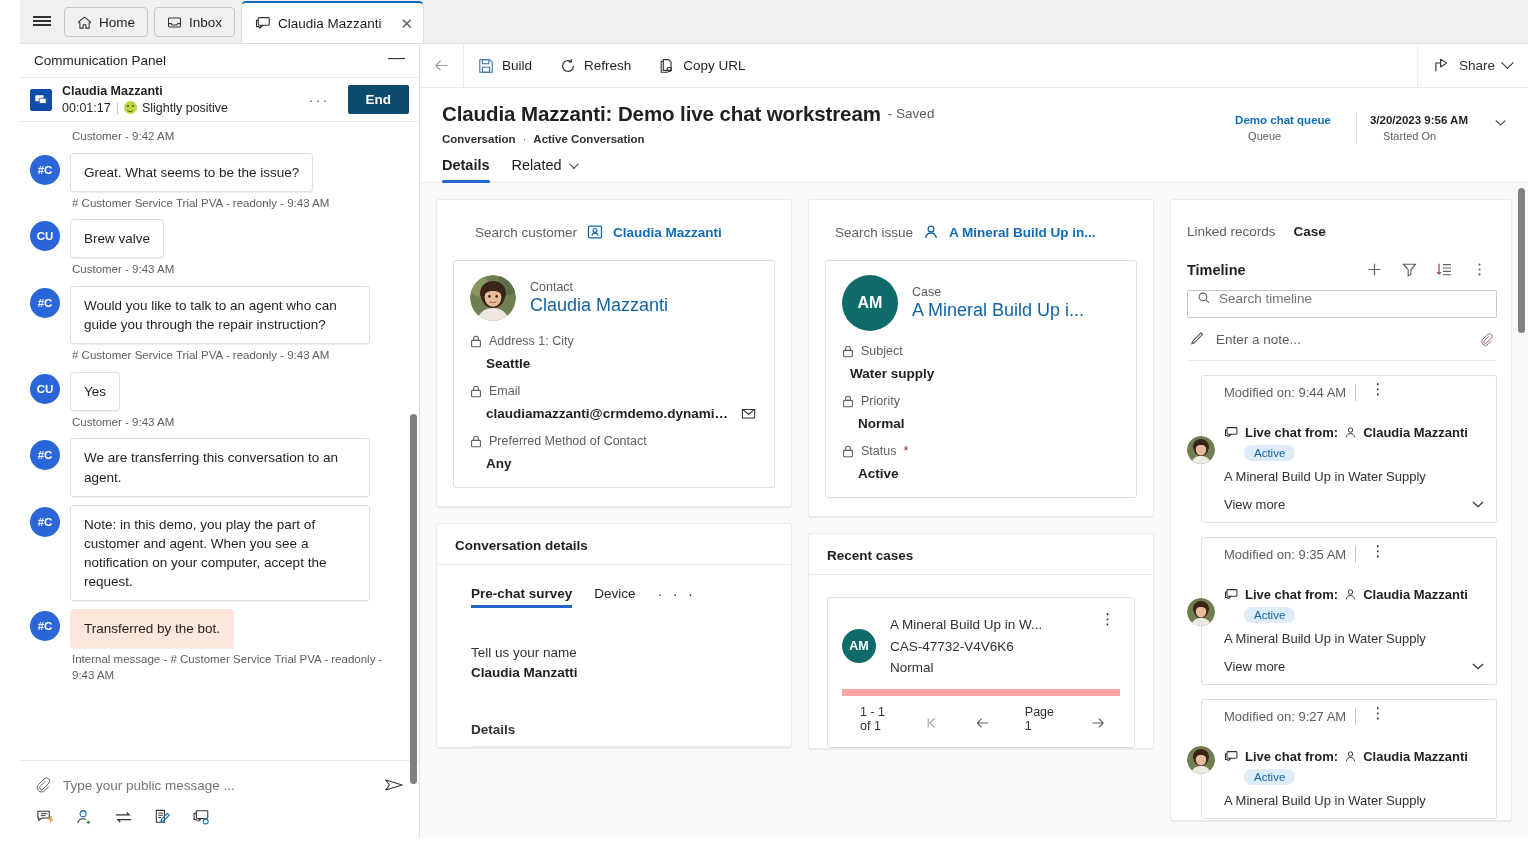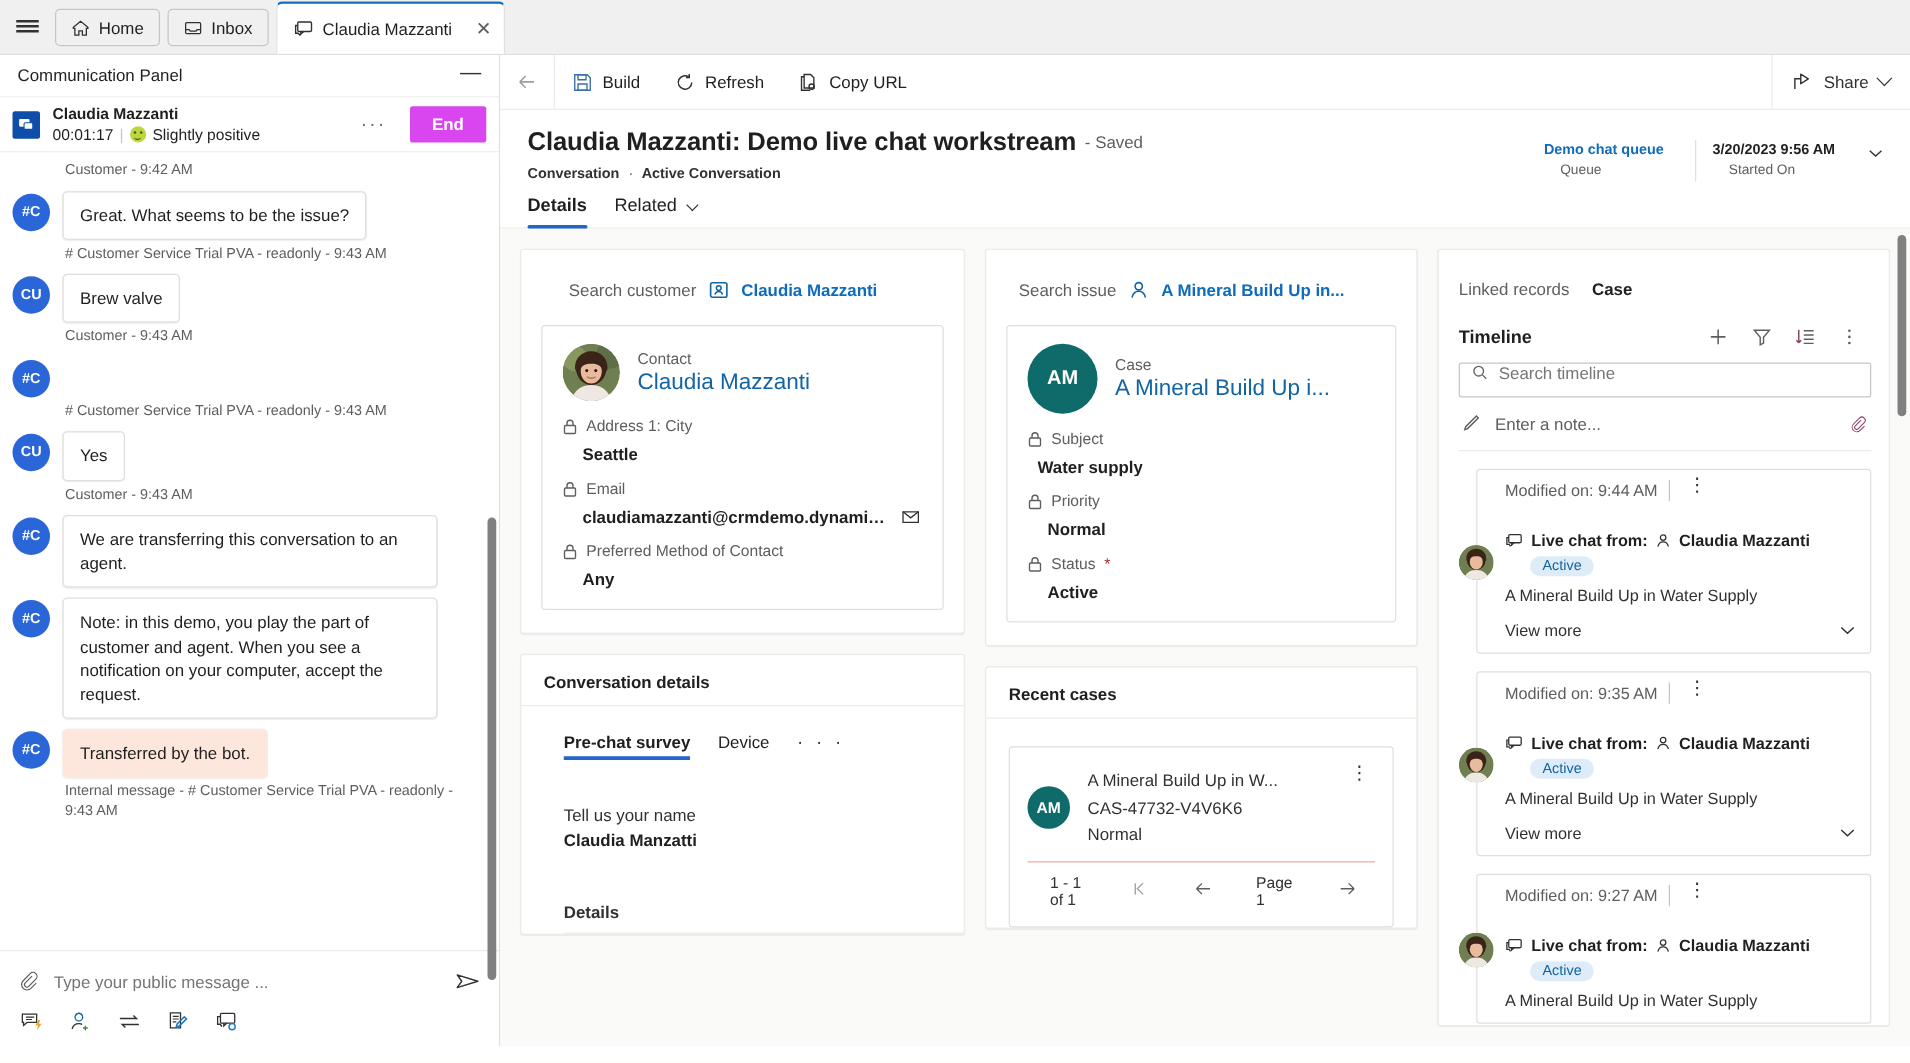--- a/index.html
+++ b/index.html
@@ -3,21 +3,21 @@
 <meta charset="utf-8">
 <style>
   * { box-sizing: border-box; margin:0; padding:0; }
   html,body { width:1528px; height:850px; overflow:hidden; }
   body {
     font-family: "Liberation Sans", sans-serif;
     font-size: 13px;
     color: #323130;
     background: #ffffff;
   }
-  .app { width:1528px; height:837px; position:relative; display:flex; flex-direction:column; }
+  .app { width:1528px; height:837px; position:relative; display:flex; flex-direction:column;padding-left:20px; }
 
   
   .tabbar {
     height:44px; background:#f0f0f0; display:flex; align-items:flex-end;
     border-bottom:1px solid #e1dfdd; flex:0 0 44px; position:relative;
   }
   .hamburger { width:44px; height:44px; display:flex; align-items:center; justify-content:center; cursor:pointer; }
   .hamburger .bar { width:18px; height:1.6px; background:#323130; margin:2.3px 0; display:block; }
   .tabs { display:flex; align-items:flex-end; height:44px; }
   .tab {
@@ -53,21 +53,21 @@
   }
   .chat-sq { width:22px; height:22px; background:#0f4ea8; border-radius:2px; display:flex; align-items:center; justify-content:center; flex:0 0 22px;}
   .conv-meta { flex:1; min-width:0; line-height:1.32; }
   .conv-name { font-size:12.5px; font-weight:700; color:#201f1e; }
   .conv-sub { font-size:12.5px; color:#201f1e; display:flex; align-items:center; gap:5px; }
   .conv-sub .sep { color:#c8c6c4; }
   .smiley { width:13px; height:13px; border-radius:50%; background:#bcd63e; position:relative; display:inline-block; flex:0 0 13px;}
   .smiley:before { content:""; position:absolute; left:3px; top:4px; width:1.8px; height:1.8px; background:#4a5a00; border-radius:50%; box-shadow:5px 0 0 #4a5a00;}
   .smiley:after { content:""; position:absolute; left:3.5px; top:7px; width:6px; height:3px; border-bottom:1.5px solid #4a5a00; border-radius:0 0 6px 6px;}
   .dots3 { letter-spacing:2px; color:#605e5c; font-size:15px; padding:0 8px; cursor:pointer;}
-  .end-btn { background:#d946ef; color:#fff; font-size:13.5px; font-weight:700; border:none;
+  .end-btn { background:#0c4a6e; color:#fff; font-size:13.5px; font-weight:700; border:none;
              padding:7px 18px; border-radius:2px; cursor:pointer; }
 
   .msgs { flex:1; overflow:hidden; position:relative; background:#fff; padding:4px 14px 4px 10px; }
   .msg-row { display:flex; gap:10px; align-items:flex-start; }
   .avatar-c {
     width:30px; height:30px; border-radius:50%; background:#2b66d9; color:#fff;
     font-size:11.5px; font-weight:600; display:flex; align-items:center; justify-content:center;
     flex:0 0 30px; margin-top:2px;
   }
   .bubble {
@@ -150,21 +150,21 @@
   .survey .a { font-weight:700; color:#201f1e; }
   .details-h { font-size:13.5px; font-weight:700; padding:38px 0 9px 0; border-bottom:1px solid #edebe9; margin-right:-18px;}
 
   .rc-item { margin:22px 18px 0 18px; border:1px solid #e1dfdd; border-radius:3px; padding:16px 14px 6px 14px; }
   .rc-row { display:flex; align-items:center; gap:14px; }
   .rc-circ { width:34px; height:34px; border-radius:50%; background:#0f6a6a; color:#fff; font-size:12.5px; font-weight:600;
              display:flex; align-items:center; justify-content:center; flex:0 0 34px; }
   .rc-lines { flex:1; min-width:0; font-size:13.5px; color:#323130; line-height:1.6; }
   .rc-lines div { overflow:hidden; text-overflow:ellipsis; white-space:nowrap; }
   .kebab { letter-spacing:0; color:#323130; font-size:15px; line-height:0.7; padding:0 5px; cursor:pointer; align-self:flex-start;}
-  .pager { margin-top:10px; border-top:1px solid #fca5a5; display:flex; align-items:center; padding:9px 4px 8px 18px;
+  .pager { margin-top:10px; border-top:7px solid #fca5a5; display:flex; align-items:flex-end; padding:9px 4px 8px 18px;
            font-size:12.5px; color:#323130; gap:16px;}
   .pager .cnt { margin-right:auto; }
   .pg-ico { padding:0 10px; color:#a19f9d; font-size:14px; cursor:pointer;}
   .pg-ico.ok { color:#323130; }
   .pg-lbl { padding:0 8px; }
 
   .linked { display:flex; align-items:center; gap:18px; padding:24px 0 0 16px; }
   .linked-lbl { font-size:13.5px; color:#605e5c; }
   .linked-on { font-size:13.5px; font-weight:700; color:#201f1e; }
   .tl-head { display:flex; align-items:center; padding:22px 14px 0 16px; }
@@ -273,20 +273,21 @@
         <div class="stamp"># Customer Service Trial PVA - readonly - 9:43 AM</div>
 
         <div class="msg-row">
           <div class="avatar-c">CU</div>
           <div class="bubble">Brew valve</div>
         </div>
         <div class="stamp">Customer - 9:43 AM</div>
 
         <div class="msg-row">
           <div class="avatar-c">#C</div>
+          <div class="bubble">Would you like to talk to an agent who can guide you through the repair instruction?</div>
         </div>
         <div class="stamp"># Customer Service Trial PVA - readonly - 9:43 AM</div>
 
         <div class="msg-row">
           <div class="avatar-c">CU</div>
           <div class="bubble">Yes</div>
         </div>
         <div class="stamp">Customer - 9:43 AM</div>
 
         <div class="msg-row">

